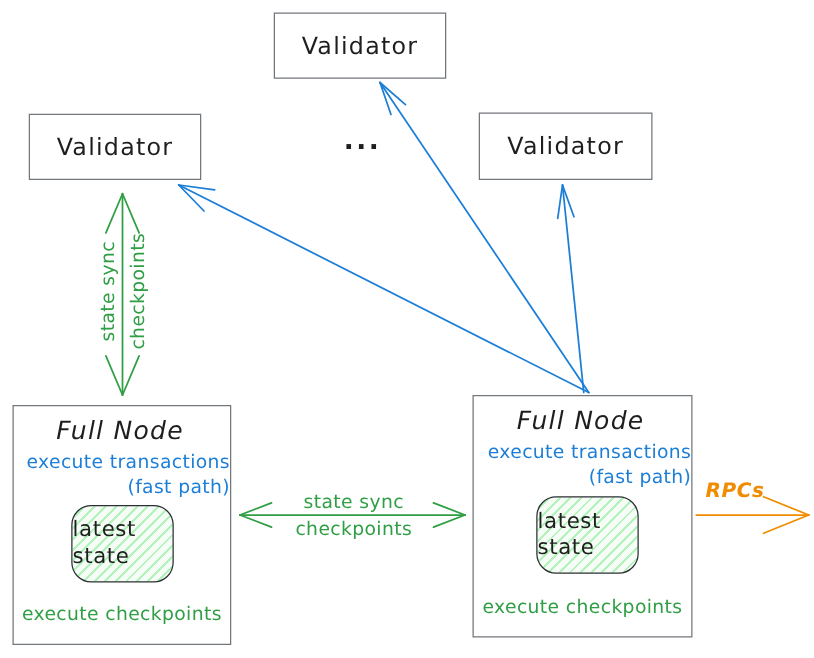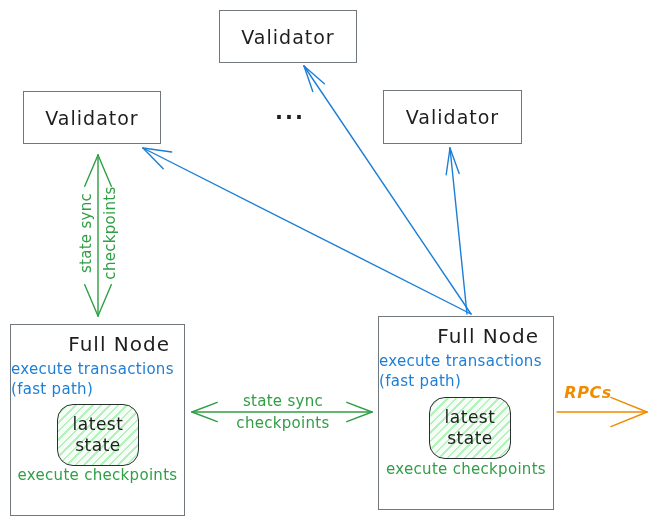--- a/index.html
+++ b/index.html
@@ -19,40 +19,40 @@
   .validator{
     font-size:19px;letter-spacing:1px;
   }
   .validator-top{left:219px;top:10px;width:138px;height:53px;}
   .validator-left{left:23px;top:91px;width:138px;height:53px;}
   .validator-right{left:383px;top:90px;width:139px;height:54px;}
   .fullnode{display:block;}
   .fullnode-left{left:10px;top:324px;width:175px;height:192px;}
   .fullnode-right{left:378px;top:316px;width:176px;height:194px;}
   .fn-title{
-    position:absolute;left:0;right:14px;top:7px;text-align:right;
-    font-size:20px;letter-spacing:1px;color:var(--ink);
+    position:absolute;left:0;right:3px;top:7px;text-align:center;
+    font-size:20px;letter-spacing:1px;color:var(--ink);font-style:italic;
   }
   .fn-blue{
-    position:absolute;left:0;right:0;top:34px;text-align:left;
+    position:absolute;left:0;right:0;top:34px;text-align:right;
     font-size:15px;line-height:20px;color:var(--blue);letter-spacing:.3px;
   }
   .state-box{
     position:absolute;width:82px;height:62px;box-sizing:border-box;
     border:1.7px solid #2b2f33;border-radius:16px;
     background-color:#f6fdf7;
     background-image:repeating-linear-gradient(135deg,
       var(--hatch) 0px, var(--hatch) 1.6px, rgba(0,0,0,0) 1.6px, rgba(0,0,0,0) 6px);
-    display:flex;flex-direction:column;align-items:center;justify-content:center;
+    display:flex;flex-direction:column;align-items:flex-start;justify-content:center;
     font-size:17px;line-height:21px;color:var(--ink);letter-spacing:.5px;
   }
   .state-left{left:46px;top:79px;}
   .state-right{left:50px;top:80px;}
   .fn-green{
-    position:absolute;left:0;right:0;bottom:31px;text-align:center;
+    position:absolute;left:0;right:0;bottom:15px;text-align:center;
     font-size:15px;color:var(--green);letter-spacing:.3px;
   }
   .lbl{
     position:absolute;white-space:nowrap;z-index:6;background:transparent;
   }
   .lbl-center{transform:translate(-50%,-50%);}
   .lbl-blue{color:var(--blue);font-size:15px;letter-spacing:.4px;}
   .lbl-green{color:var(--green);font-size:15px;letter-spacing:.3px;}
   .lbl-orange{color:var(--orange);font-size:16px;font-weight:bold;letter-spacing:.5px;}
   .lbl-rot{transform:translate(-50%,-50%) rotate(-90deg);}

